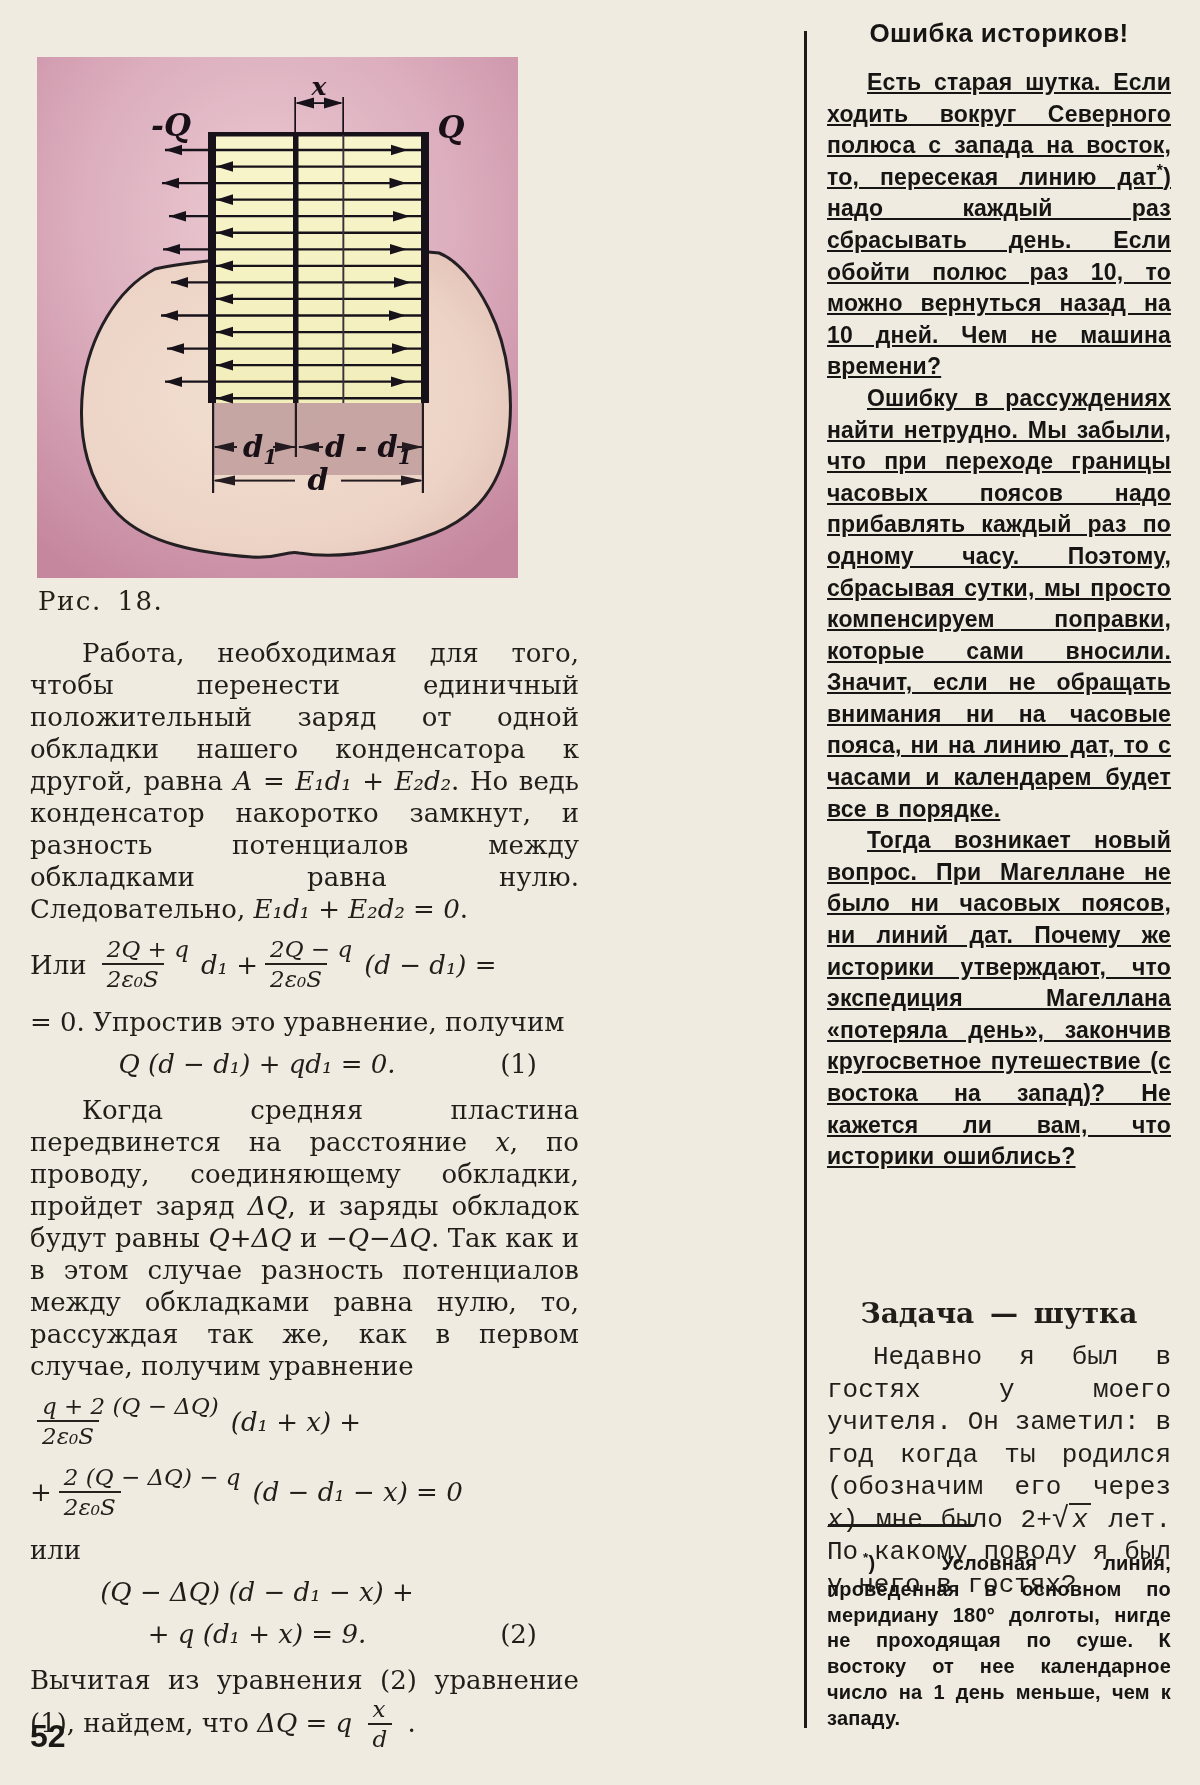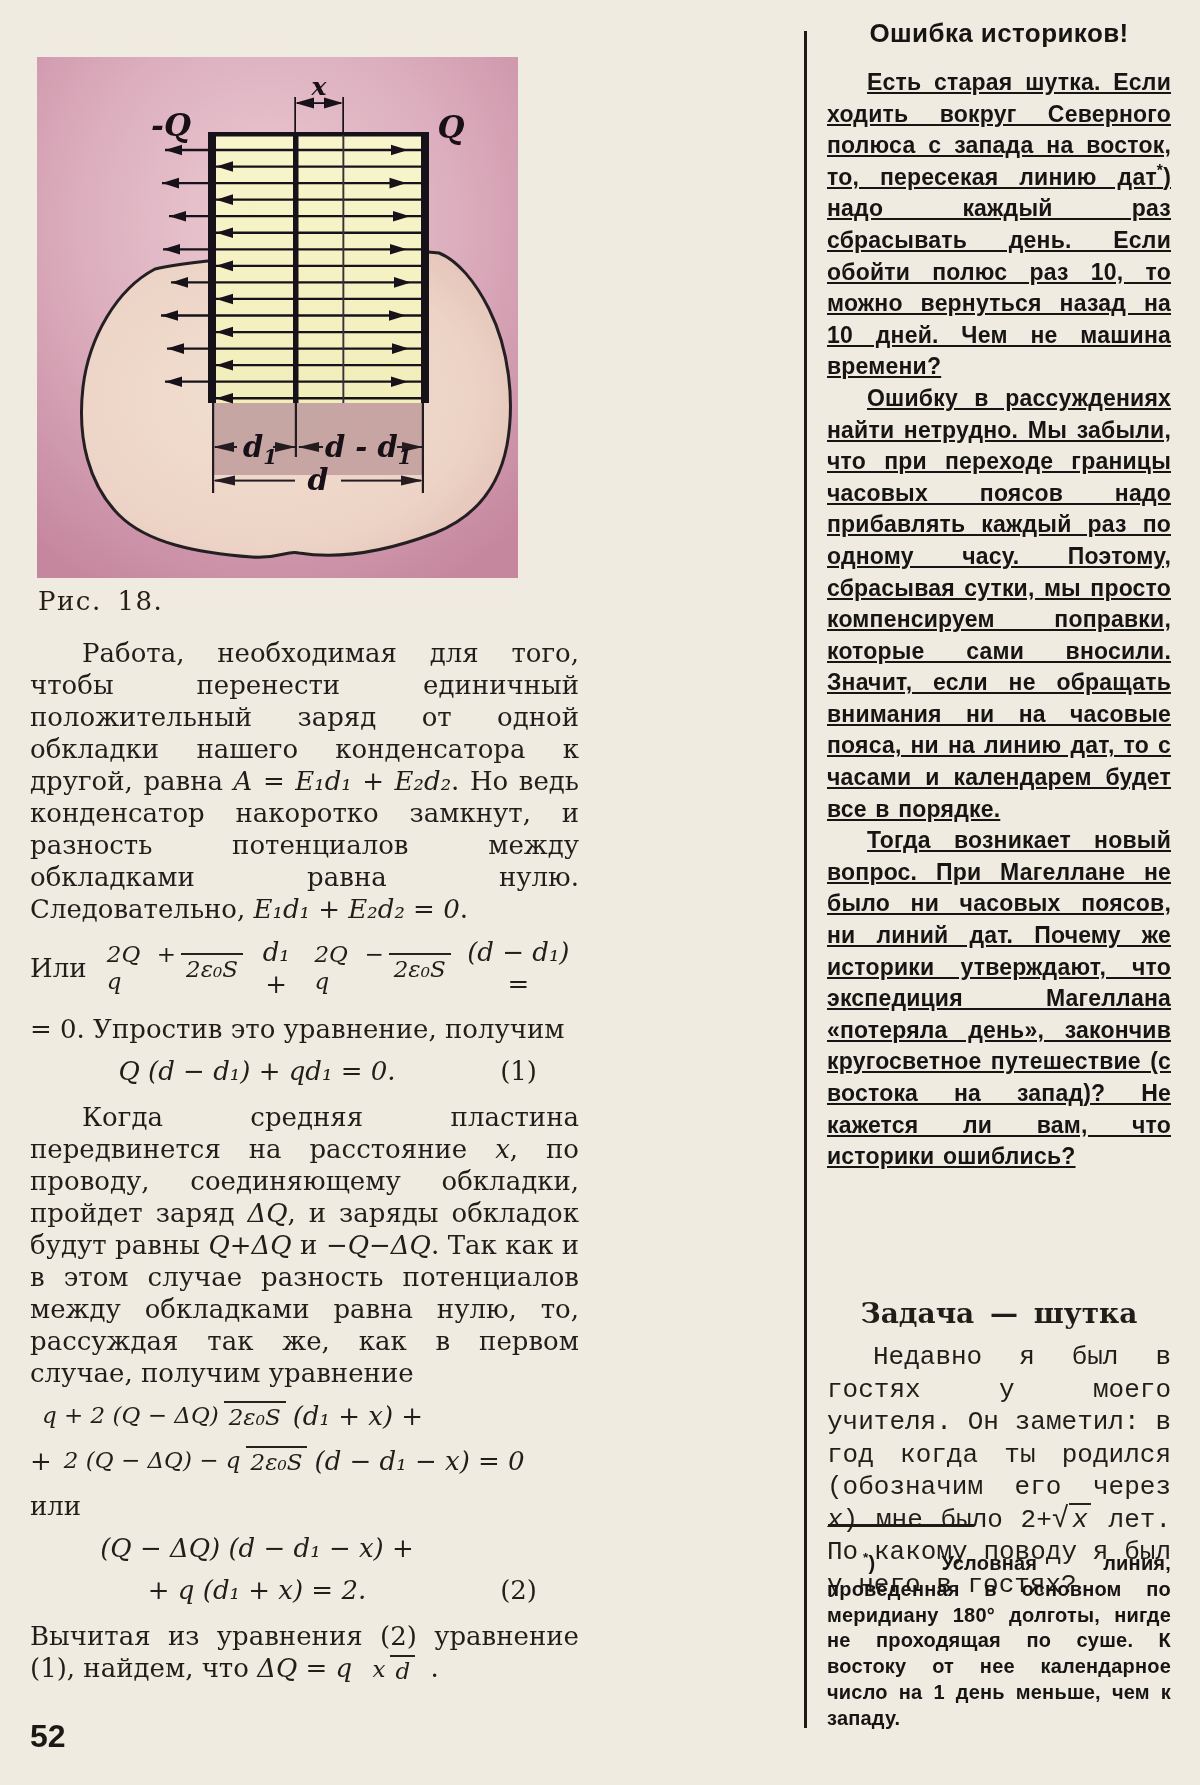--- a/index.html
+++ b/index.html
@@ -25,21 +25,21 @@
   #left-text{
     position:absolute;left:30px;top:637px;width:549px;
     font-size:26px;line-height:32px;text-align:justify;
     color:var(--ink);
   }
   .blk{margin:0;}
   .blk.p{text-align:justify;}
   .blk.ind{text-indent:52px;}
   .mi{font-style:italic;text-align:center;}
   .frac{
-    display:inline-flex;flex-direction:row;align-items:center;
+    display:inline-flex;flex-direction:column;align-items:flex-start;
     vertical-align:middle;margin:0 7px;font-style:italic;
     font-size:23px;line-height:1.18;
   }
   .frac .fn{padding:0 5px;}
   .frac .fd{border-top:2.2px solid #26221e;padding:1px 5px 0;}
   .mathline{
     display:flex;align-items:center;justify-content:flex-start;
     margin:11px 0 13px;font-size:26px;
   }
   .eqc{
@@ -253,21 +253,21 @@
     <div class="blk mathline">
       <span class="mi">+ </span>
       <span class="frac">
         <span class="fn">2 (Q − ΔQ) − q</span>
         <span class="fd">2ε₀S</span>
       </span>
       <span class="mi"> (d − d₁ − x) = 0</span>
     </div>
     <div class="blk p">или</div>
     <div class="blk eqc eqc2"><span class="mi">(Q − ΔQ) (d − d₁ − x) +</span></div>
-    <div class="blk eqc"><span class="mi">+ q (d₁ + x) = 2.</span><span class="eqnum">(2)</span></div>
+    <div class="blk eqc"><span class="mi">+ q (d₁ + x) = 9.</span><span class="eqnum">(2)</span></div>
     <div class="blk p">Вычитая из уравнения (2) уравнение (1), найдем, что <span class="mi">ΔQ = q </span><span class="frac">
         <span class="fn">x</span>
         <span class="fd">d</span>
       </span> .</div>
   </div>
 
 <div id="pagenum">52</div>
 
 <div id="vrule"></div>
 

